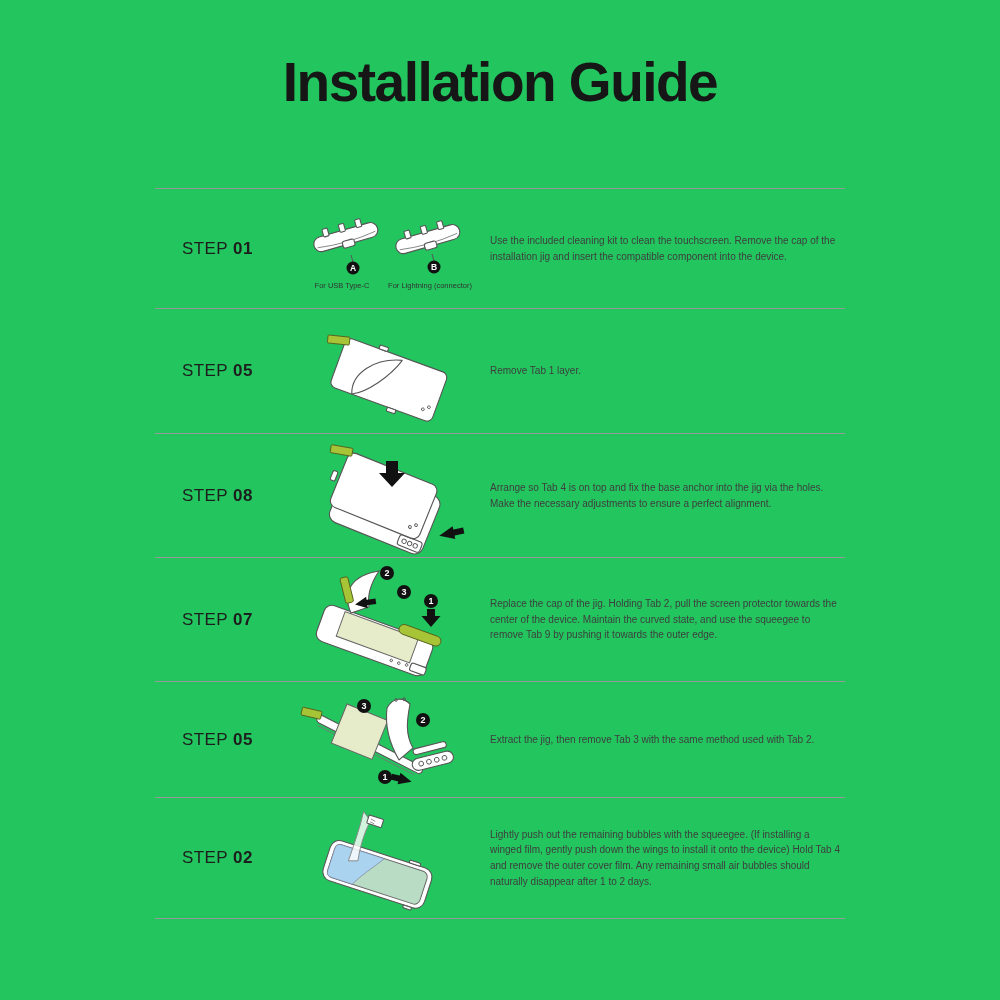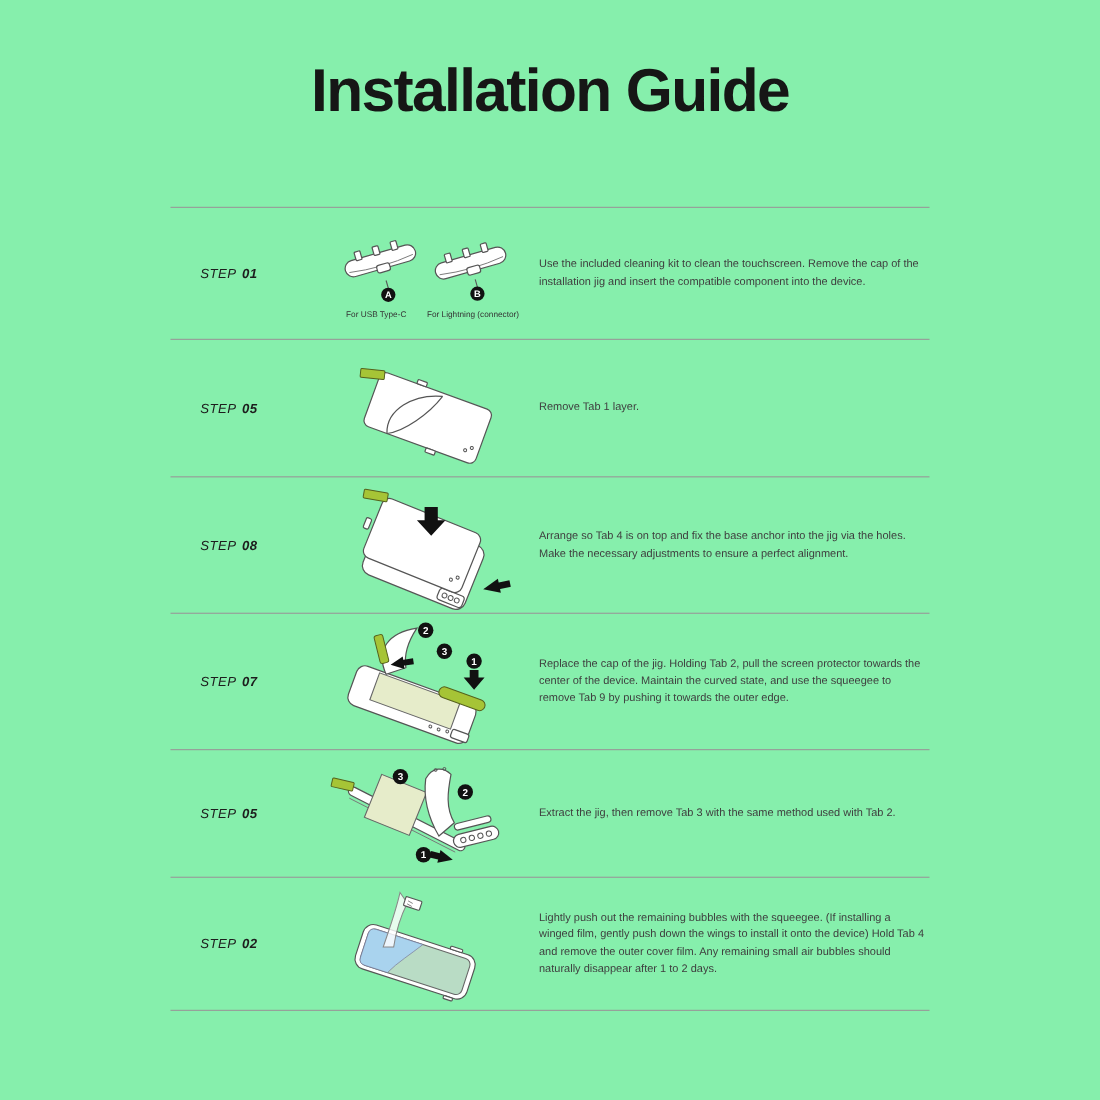--- a/index.html
+++ b/index.html
@@ -1,39 +1,39 @@
 <!DOCTYPE html>
 <html style="--accent-green: #a6c436; --film-fill-green: #e6ecca; --screen-green: #b9dcc5; --film-blue: #a9d3ee; --divider-gray: #989898; --body-text: #3e3e3e; --heading-text: #161616;"><head>
 <meta charset="utf-8">
 <style>
   html,body{margin:0;padding:0;}
   body{
     width:1000px;height:1000px;background:#ffffff;
     font-family:"Liberation Sans", sans-serif;
     -webkit-font-smoothing:antialiased;
   }
-  .page{position:relative;width:1000px;height:1000px;overflow:hidden;background:#86efac;}
+  .page{position:relative;width:1000px;height:1000px;overflow:hidden;background:#22c55e;}
   .title{
     margin:0;position:absolute;top:50px;left:0;right:0;
     text-align:center;font-size:55px;font-weight:800;
     letter-spacing:-1.5px;color:var(--heading-text,#161616);
   }
   .guide{
     position:absolute;top:188px;left:155px;width:690px;
     border-bottom:1px solid var(--divider-gray,#999);
   }
   .row{
     display:flex;align-items:center;box-sizing:border-box;
     border-top:1px solid var(--divider-gray,#999);
   }
   .r1{height:120px}.r2{height:125px}.r3{height:124px}
   .r4{height:124px}.r5{height:116px}.r6{height:121px}
   .step{
     flex:none;width:118px;padding-left:27px;
-    font-size:12px;color:#1d1d1d;letter-spacing:.4px;white-space:nowrap;font-style:italic;
+    font-size:17px;color:#1d1d1d;letter-spacing:.4px;white-space:nowrap;
   }
   .step b{font-weight:800;margin-left:5px;letter-spacing:.5px;}
   .illus{flex:none;width:190px;display:flex;justify-content:center;align-items:center;}
   .desc{
     flex:1;margin:0;font-size:10px;line-height:1.57;
     color:var(--body-text,#3e3e3e);padding-right:2px;
   }
   svg{display:block;overflow:visible;}
   .ln{fill:#fff;stroke:#555;stroke-width:1.1;}
   .lnn{fill:none;stroke:#555;stroke-width:1.1;}

